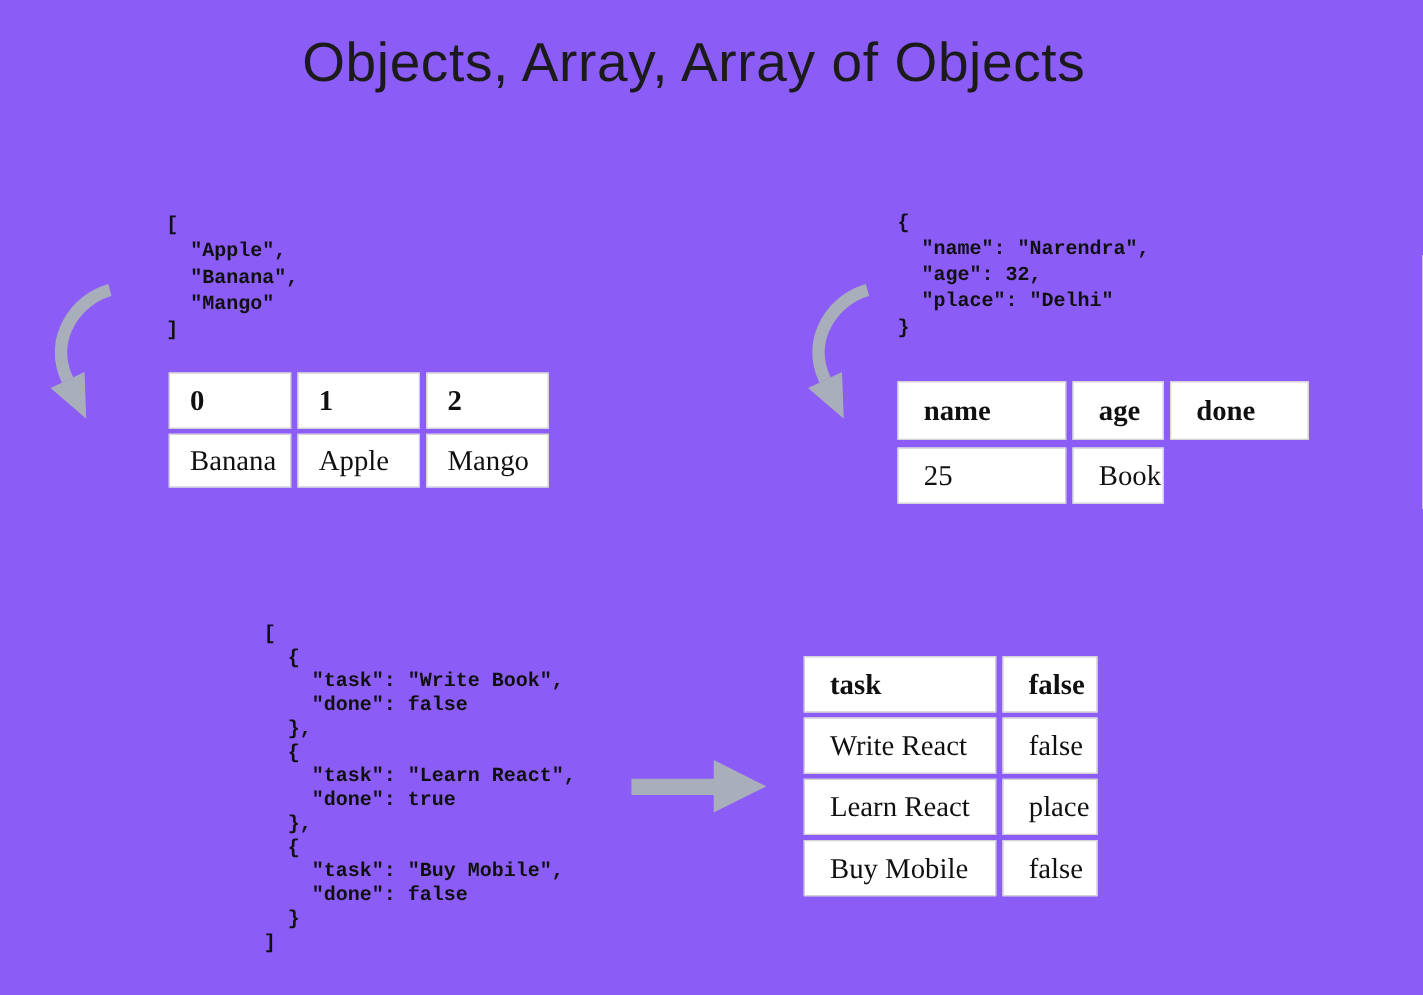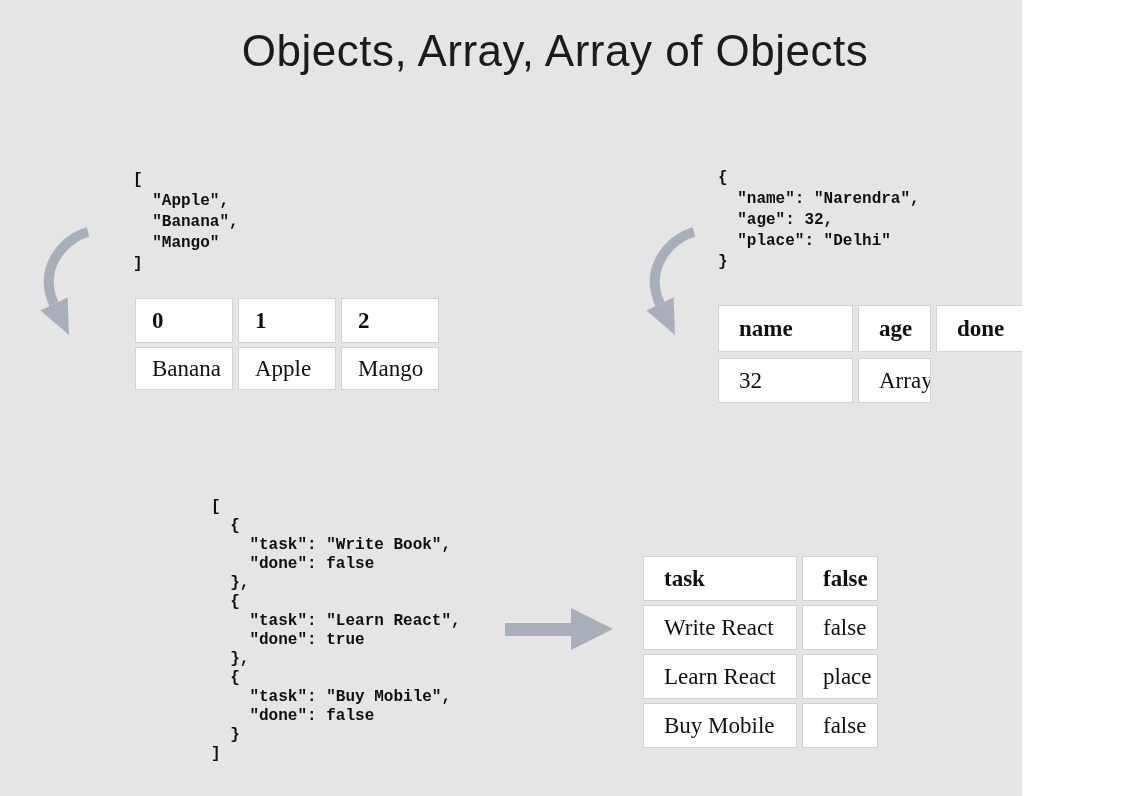--- a/index.html
+++ b/index.html
@@ -1,20 +1,20 @@
 <!DOCTYPE html>
 <html><head>
 <meta charset="utf-8">
 <style>
   html, body { margin: 0; padding: 0; background: #ffffff; }
   .canvas {
     position: relative;
-    width: 1022px;
+    width: 1138px;
     height: 796px;
-    background: #e5e5e5;
+    background: #8b5cf6;
     overflow: hidden;
     font-family: "Liberation Sans", sans-serif;
   }
   .title {
     position: absolute;
     top: 26px;
     left: 0;
     width: 1110px;
     text-align: center;
     font-size: 44px;
@@ -84,22 +84,22 @@
 
   <svg class="arrow" style="left:642px; top:226px;" width="60" height="118" viewBox="0 0 60 118" aria-hidden="true">
     <path d="M52 6 C 26 13, 2 44, 18 78" fill="none" stroke-width="10" stroke="#a9afba"></path>
     <polygon points="4.4,84.4 31.6,71.6 33,109" fill="#a9afba"></polygon>
   </svg>
 
   <div class="tbl pad20" style="left:718px; top:305px; grid-template-columns:135px 73px 111px; grid-template-rows:47px 45px; gap:6px 5px;">
     <div class="cell th">name</div>
     <div class="cell th">age</div>
     <div class="cell th">done</div>
-    <div class="cell">32</div>
-    <div class="cell">Array</div>
+    <div class="cell">25</div>
+    <div class="cell">Book</div>
   </div>
 
   <pre class="code code-sm" style="left:211px; top:498px;">[
   {
     "task": "Write Book",
     "done": false
   },
   {
     "task": "Learn React",
     "done": true
@@ -108,21 +108,21 @@
     "task": "Buy Mobile",
     "done": false
   }
 ]</pre>
 
   <svg class="arrow" style="left:505px; top:606px;" width="110" height="46" viewBox="0 0 110 46" aria-hidden="true">
     <rect x="0" y="17" width="68" height="13" fill="#a9afba"></rect>
     <polygon points="66,2 66,44 108,23" fill="#a9afba"></polygon>
   </svg>
 
-  <div class="tbl pad20" style="left:643px; top:556px; grid-template-columns:154px 76px; grid-template-rows:45px 45px 45px 45px; gap:4px 5px;">
+  <div class="tbl pad20" style="left:643px; top:525px; grid-template-columns:154px 76px; grid-template-rows:45px 45px 45px 45px; gap:4px 5px;">
     <div class="cell th">task</div>
     <div class="cell th">false</div>
     <div class="cell">Write React</div>
     <div class="cell">false</div>
     <div class="cell">Learn React</div>
     <div class="cell">place</div>
     <div class="cell">Buy Mobile</div>
     <div class="cell">false</div>
   </div>
 

